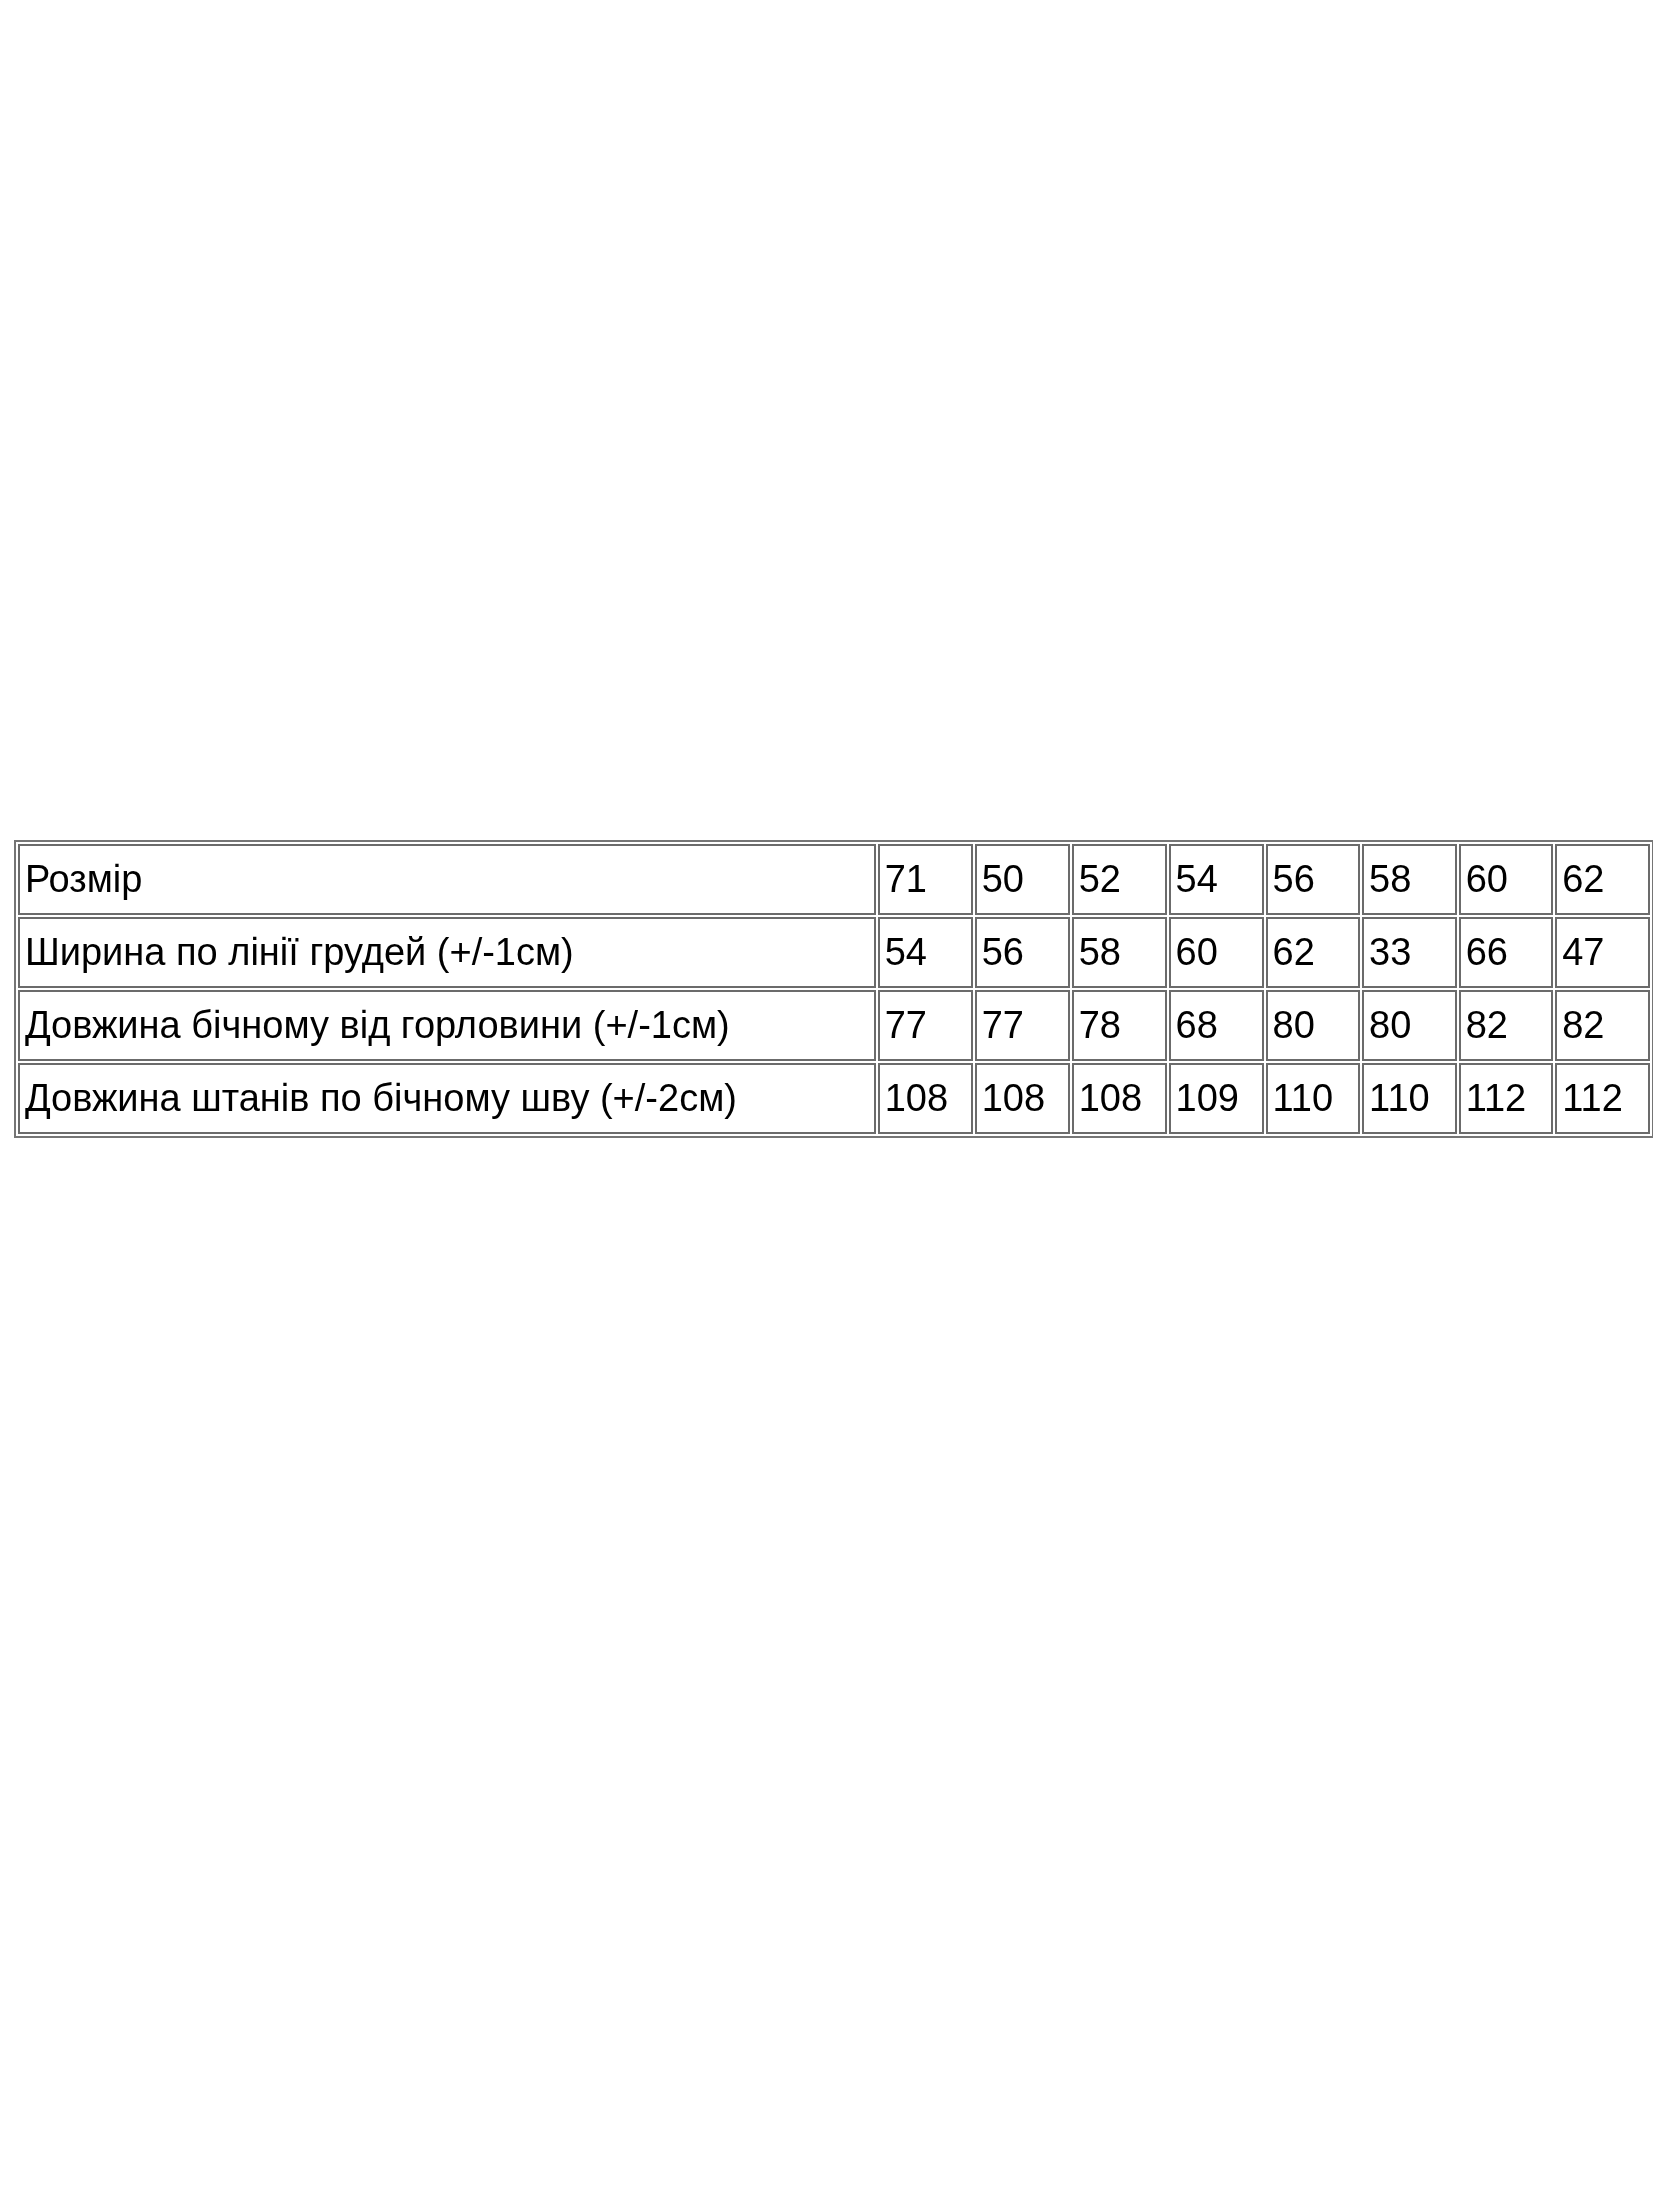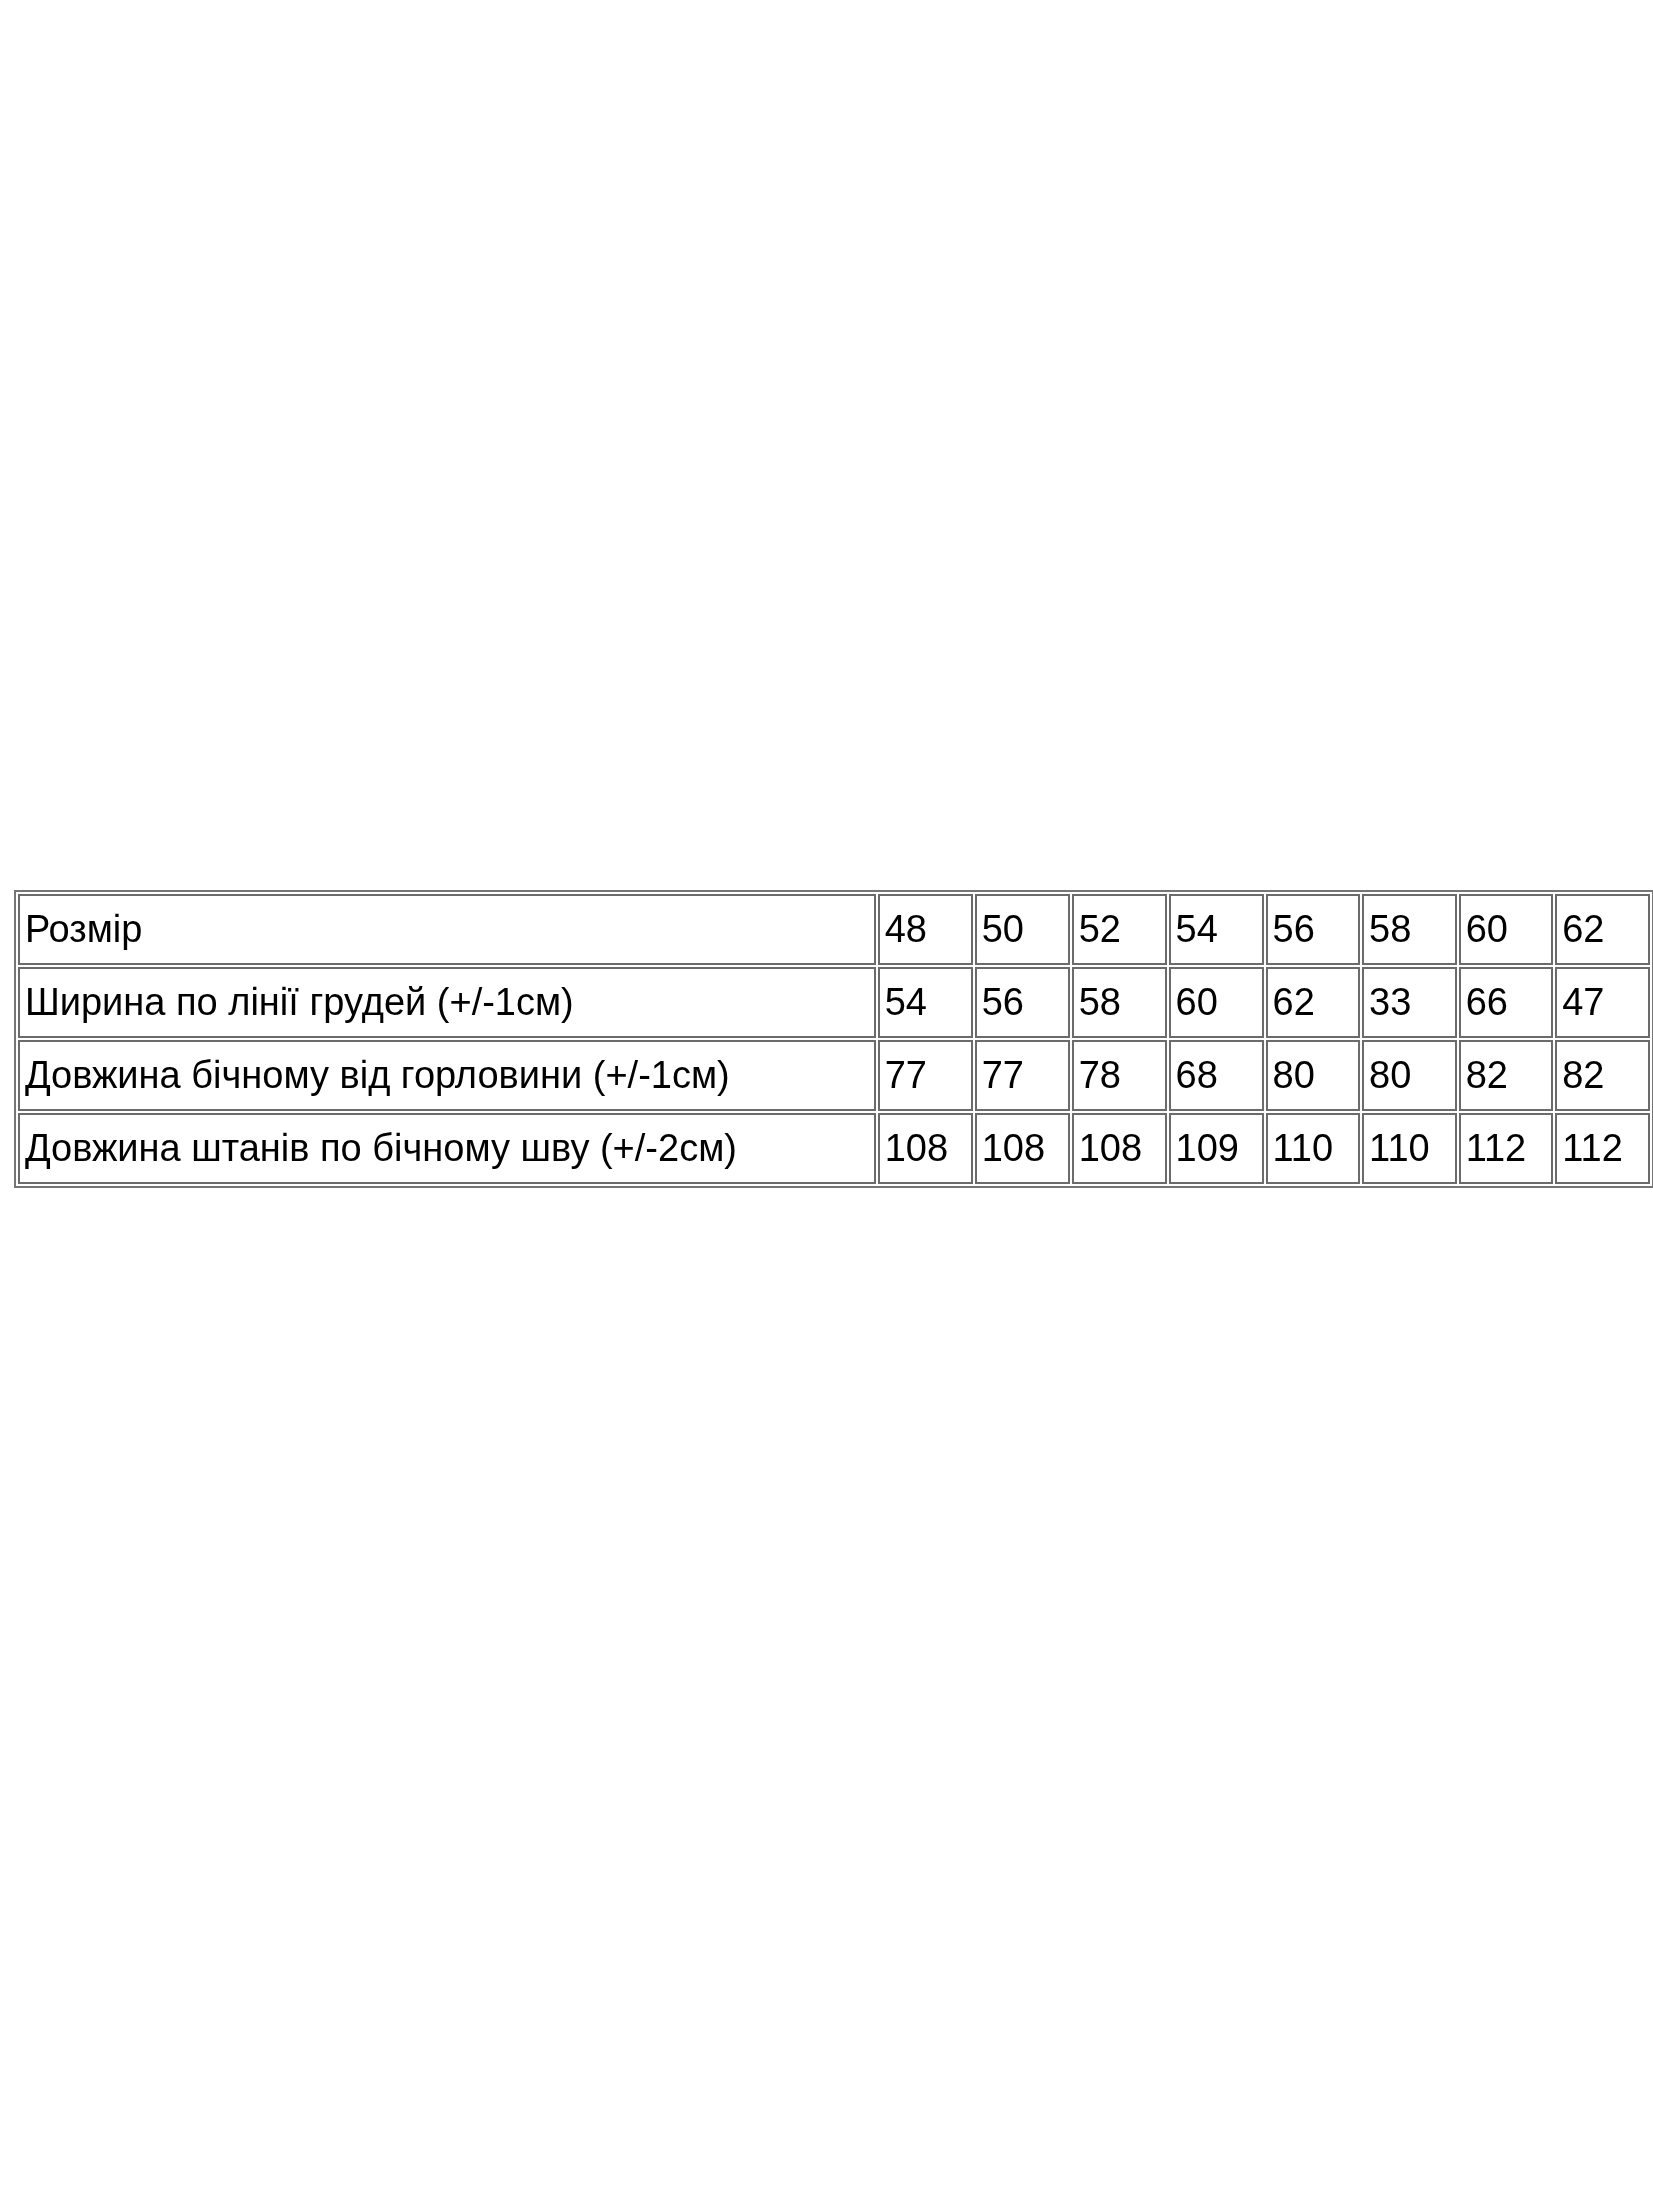--- a/index.html
+++ b/index.html
@@ -9,21 +9,21 @@
   body {
     width: 1654px;
     height: 2205px;
     background: #ffffff;
     position: relative;
     font-family: "Liberation Sans", sans-serif;
   }
   .size-table-wrap {
     position: absolute;
     left: 14px;
-    top: 890px;
+    top: 840px;
   }
   table.size-table {
     border-collapse: separate;
     border-spacing: 2.5px;
     border: 2.5px solid #757575;
     background: #ffffff;
     table-layout: fixed;
   }
   table.size-table td {
     border: 2.5px solid #6b6b6b;
@@ -42,21 +42,21 @@
   td.num-cell   { width: 84px; }
 </style>
 </head>
 <body>
 
 <div class="size-table-wrap">
   <table class="size-table">
     <tbody>
       <tr>
         <td class="label-cell">Розмір</td>
-        <td class="num-cell">48</td>
+        <td class="num-cell">71</td>
         <td class="num-cell">50</td>
         <td class="num-cell">52</td>
         <td class="num-cell">54</td>
         <td class="num-cell">56</td>
         <td class="num-cell">58</td>
         <td class="num-cell">60</td>
         <td class="num-cell">62</td>
       </tr>
       <tr>
         <td class="label-cell">Ширина по лінії грудей (+/-1см)</td>

